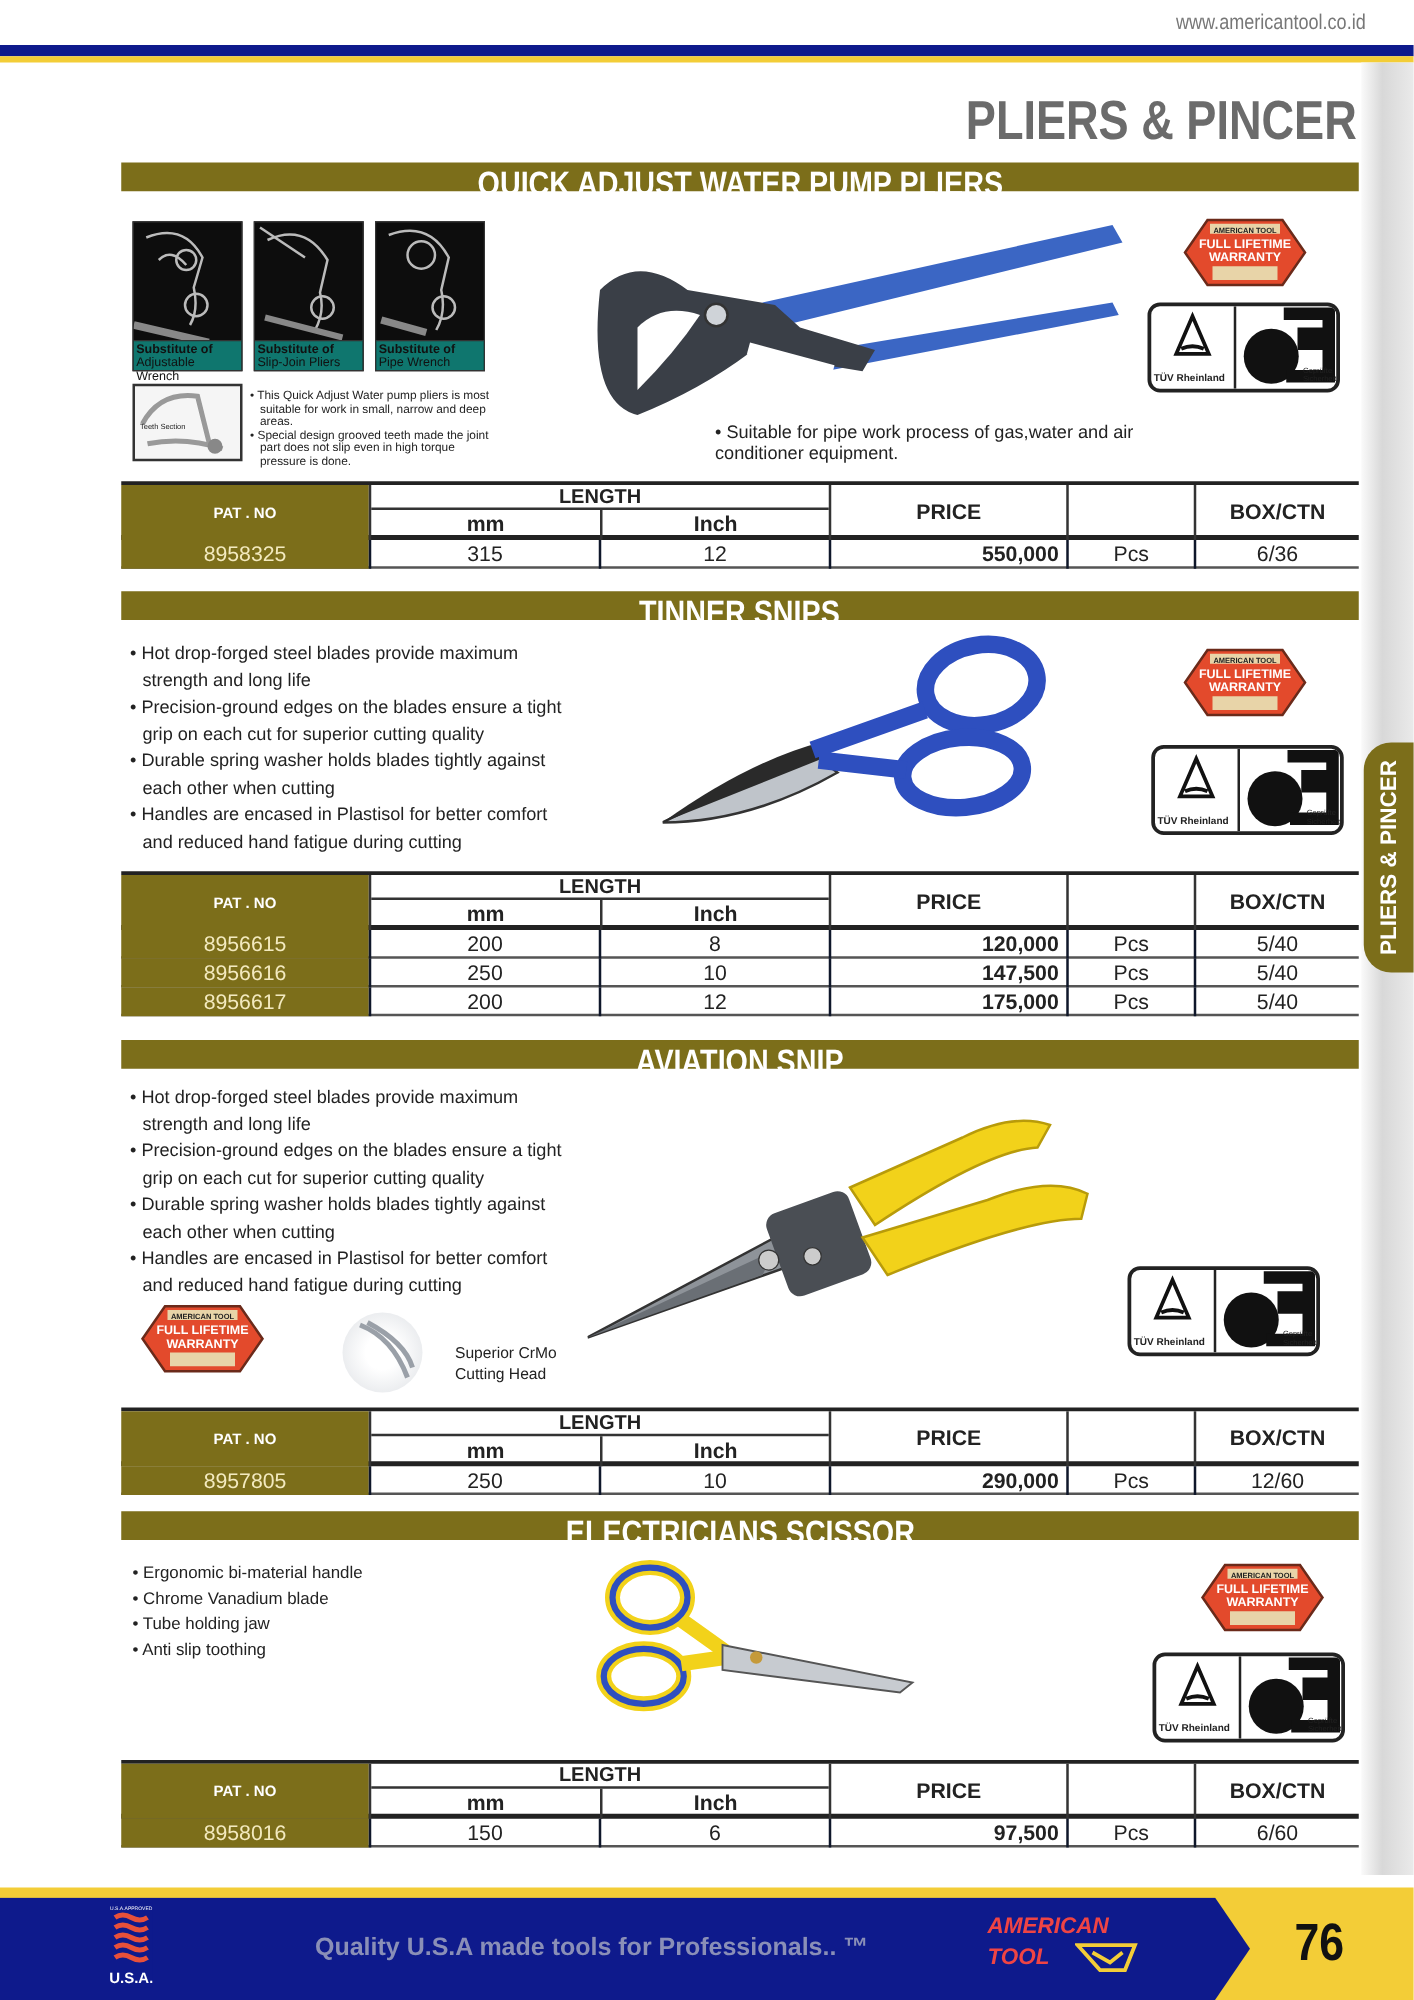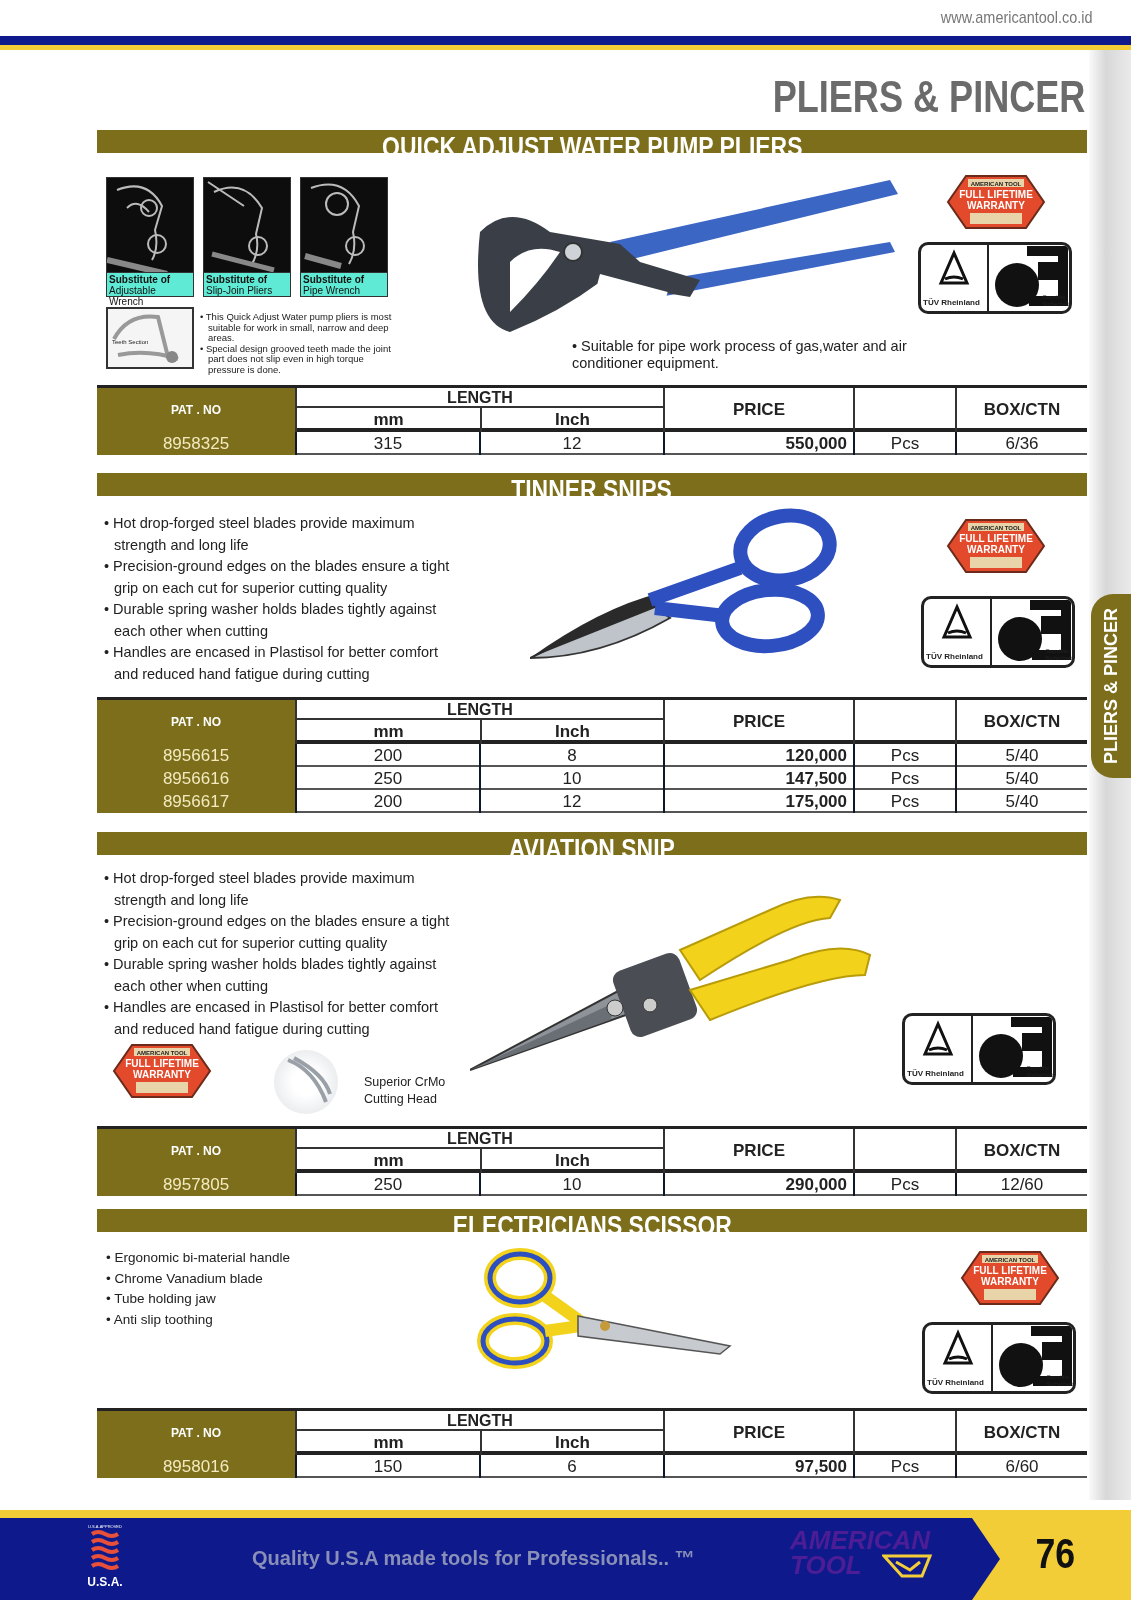--- a/index.html
+++ b/index.html
@@ -36,41 +36,41 @@
 
   .bullets { position: absolute; font-size: 14.5px; color: #222; line-height: 21.5px; }
   .bullets li { list-style: none; padding-left: 10px; text-indent: -10px; }
   .bullets li::before { content: "• "; }
 
   .small-bullets { position: absolute; left: 200px; top: 312px; width: 200px; font-size: 9.5px; line-height: 10.5px; color: #222; }
   .small-bullets li { list-style: none; padding-left: 8px; text-indent: -8px; }
   .small-bullets li::before { content: "• "; }
 
   .sub-pic { position: absolute; top: 177px; width: 88px; height: 120px; border: 1px solid #333; background: #0d0d0d; }
-  .sub-pic .cap { position: absolute; left: 0; bottom: 0; width: 100%; height: 24px; background: #5eead4; border-top: 1px solid #333; font-size: 10px; line-height: 11px; padding: 1px 2px; color: #111; }
+  .sub-pic .cap { position: absolute; left: 0; bottom: 0; width: 100%; height: 24px; background: #0f766e; border-top: 1px solid #333; font-size: 10px; line-height: 11px; padding: 1px 2px; color: #111; }
   .sub-pic .cap b { display: block; }
   .sub-pic svg { position: absolute; left: 0; top: 0; }
 
   .teeth-pic { position: absolute; left: 106px; top: 307px; width: 88px; height: 62px; border: 2px solid #333; background: #f5f5f5; }
 
   .warranty { position: absolute; width: 100px; height: 56px; }
   .cert { position: absolute; width: 154px; height: 72px; border: 3px solid #222; border-radius: 10px; background: #fff; display: flex; overflow: hidden; }
   .cert .tuv { width: 68px; border-right: 2px solid #222; position: relative; }
   .cert .tuv .lbl { position: absolute; left: 2px; bottom: 4px; font-size: 8px; font-weight: bold; white-space: nowrap; }
   .cert .gs { flex: 1; position: relative; }
   .cert .gs .lbl { position: absolute; right: 4px; bottom: 3px; font-size: 6px; line-height: 7px; }
 
   .feature-text { position: absolute; font-size: 14.5px; line-height: 17px; color: #222; }
 
   
   .footer-yellow { position: absolute; left: 0; top: 1510px; width: 1131px; height: 90px; background: #f3cd37; }
   .footer-blue { position: absolute; left: 0; top: 1518px; width: 1000px; height: 82px; background: #0e1a8c; clip-path: polygon(0 0, 972px 0, 1000px 41px, 972px 82px, 0 82px); }
   .tagline { position: absolute; left: 252px; top: 1547px; font-size: 20px; color: #8a8fb7; font-weight: bold; }
   .page-num { position: absolute; right: 52px; top: 1530px; font-size: 42px; font-weight: bold; color: #111; transform: scaleX(0.85); }
-  .brand { position: absolute; left: 790px; top: 1528px; color: #4c1d95; font-weight: bold; font-style: italic; font-size: 26px; line-height: 24px; }
+  .brand { position: absolute; left: 790px; top: 1528px; color: #ef4444; font-weight: bold; font-style: italic; font-size: 18px; line-height: 24px; }
   .usa-badge { position: absolute; left: 88px; top: 1522px; width: 34px; height: 68px; }
 </style>
 </head>
 <body>
 
 <div class="site-url">www.americantool.co.id</div>
 <div class="top-bar-blue"></div>
 <div class="top-bar-yellow"></div>
 <div class="page-shadow"></div>
 <div class="page-title">PLIERS &amp; PINCER</div>

